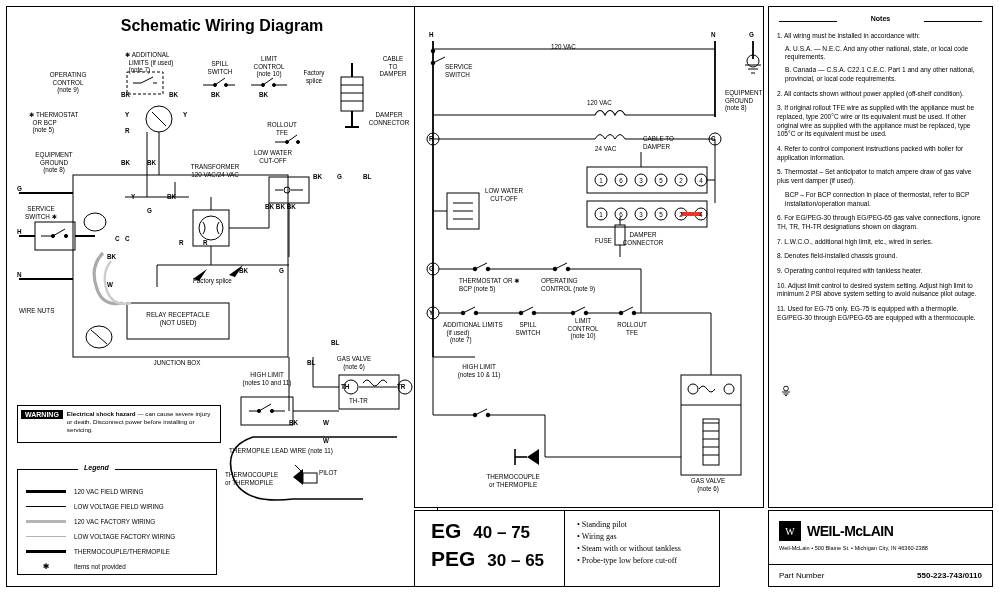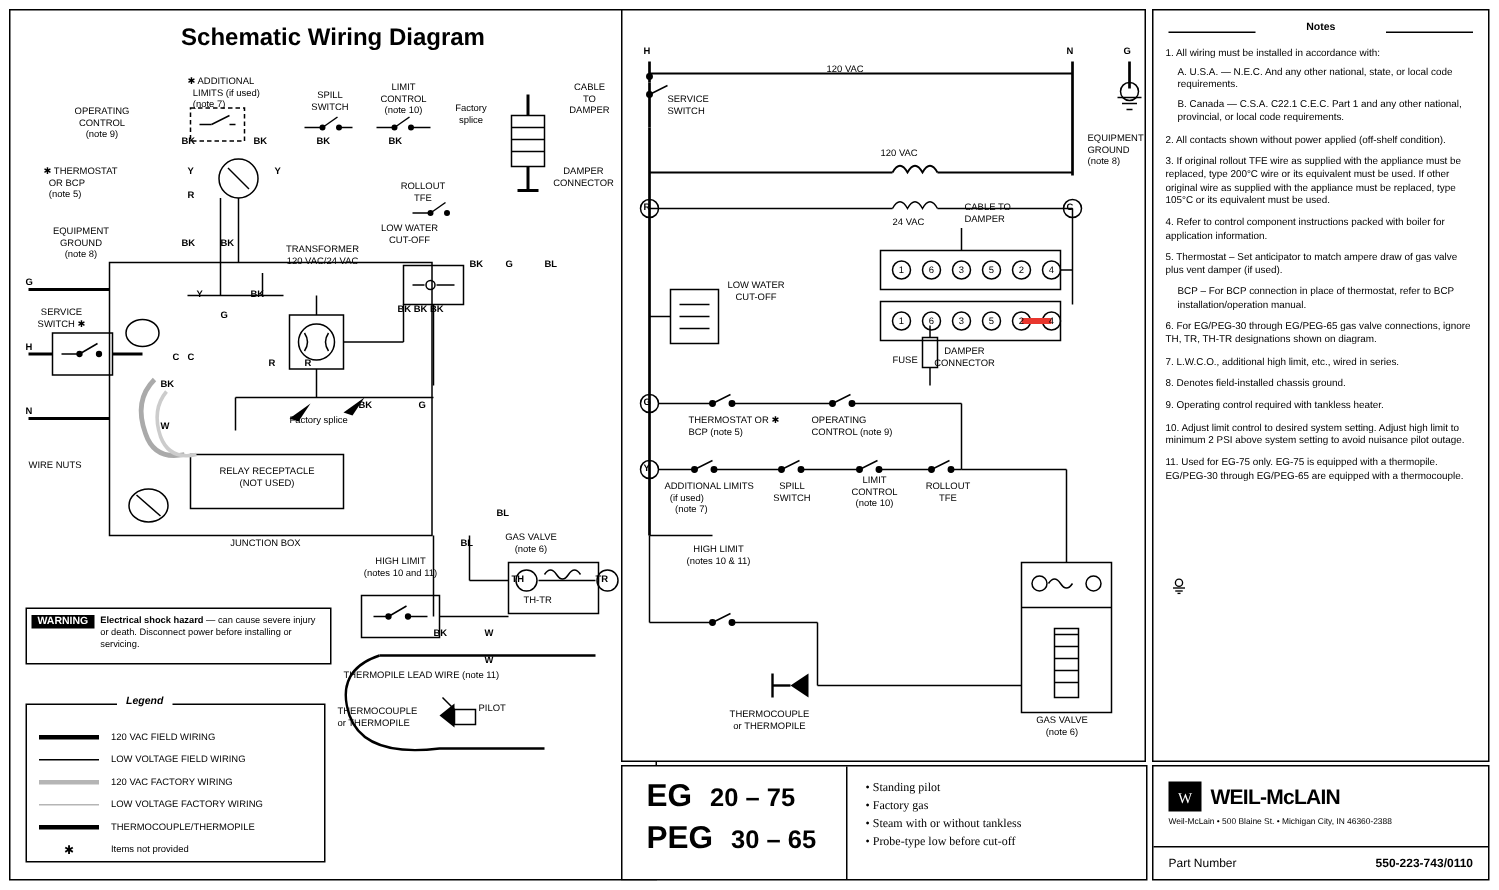--- a/index.html
+++ b/index.html
@@ -388,35 +388,35 @@
     <div class="t c" style="left:280px;top:170px;width:12px;">4</div>
 
     <div class="t c" style="left:180px;top:204px;width:12px;">1</div>
     <div class="t c" style="left:200px;top:204px;width:12px;">6</div>
     <div class="t c" style="left:220px;top:204px;width:12px;">3</div>
     <div class="t c" style="left:240px;top:204px;width:12px;">5</div>
     <div class="t c" style="left:260px;top:204px;width:12px;">2</div>
     <div class="t c" style="left:280px;top:204px;width:12px;">4</div>
   </div>
 
-  <div class="panel" style="left:414px;top:510px;width:351px;height:77px;">
+  <div class="panel" style="left:414px;top:510px;width:306px;height:77px;">
     <div style="display:flex;height:100%;">
       <div style="width:150px;border-right:1px solid #000;box-sizing:border-box;padding:8px 0 0 16px;">
         <div style="display:flex;align-items:baseline;">
           <span class="eg">EG</span>
-          <span class="egn" style="margin-left:12px;">20 – 75</span>
+          <span class="egn" style="margin-left:12px;">40 – 75</span>
         </div>
         <div style="display:flex;align-items:baseline;margin-top:4px;">
           <span class="eg">PEG</span>
           <span class="egn" style="margin-left:12px;">30 – 65</span>
         </div>
       </div>
       <div style="flex:1;padding:8px 0 0 12px;font-family:Liberation Serif, serif;">
         <div class="bul">• Standing pilot</div>
-        <div class="bul">• Factory gas</div>
+        <div class="bul">• Wiring gas</div>
         <div class="bul">• Steam with or without tankless</div>
         <div class="bul">• Probe-type low before cut-off</div>
       </div>
     </div>
   </div>
 
   <div class="panel" style="left:768px;top:6px;width:225px;height:502px;">
     <div style="position:relative;margin-top:8px;">
       <div style="position:absolute;left:10px;top:6px;width:58px;height:1px;background:#000;"></div>
       <div style="position:absolute;right:10px;top:6px;width:58px;height:1px;background:#000;"></div>

